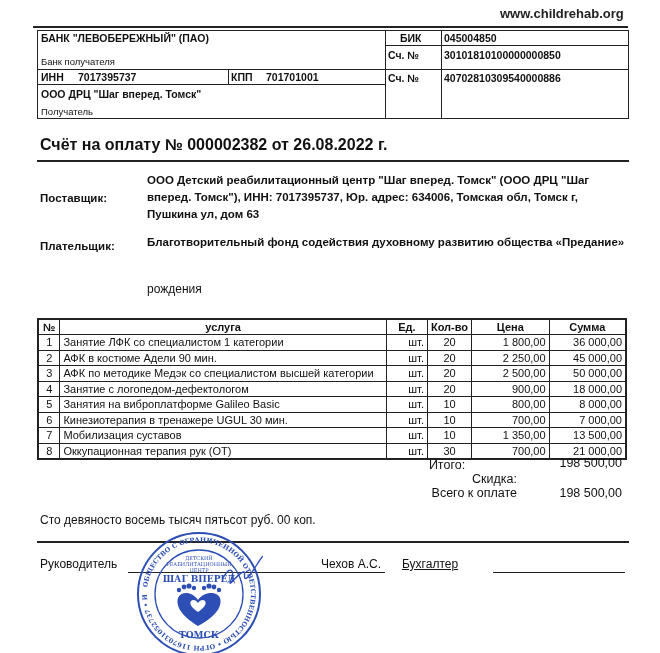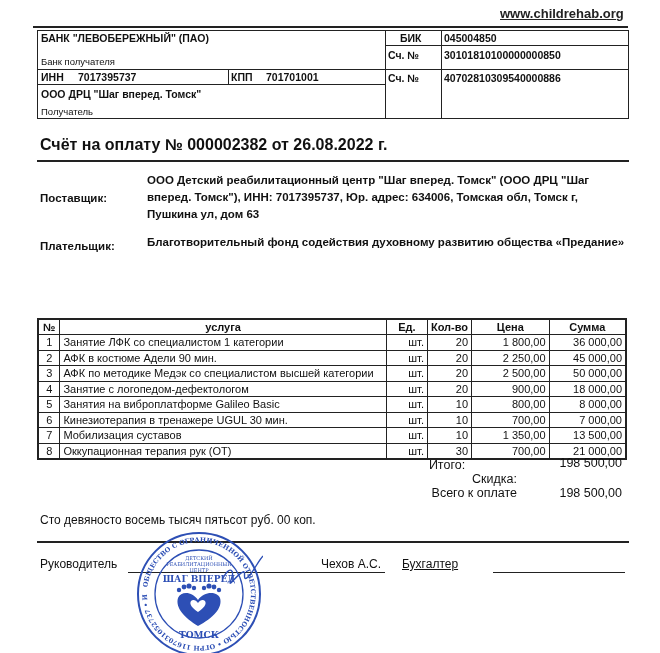--- a/index.html
+++ b/index.html
@@ -2,21 +2,21 @@
 <html><head>
 <meta charset="utf-8">
 <style>
   * { box-sizing: border-box; margin: 0; padding: 0; }
   html, body { width: 660px; height: 653px; background: #ffffff; overflow: hidden; }
   body { position: relative; font-family: "Liberation Sans", "DejaVu Sans", sans-serif; color: #111; }
 
   .abs { position: absolute; }
 
   
-  .site-url { left: 500px; top: 6px; font-size: 13px; font-weight: bold; color: #222; text-decoration: underline; }
+  .site-url { left: 500px; top: 6px; font-size: 13px; font-weight: bold; color: #222; }
   .top-rule { left: 33px; top: 26px; width: 595px; height: 2px; background: #222; }
 
   
   .bank { left: 37px; top: 30px; width: 592px; height: 89px; border: 1px solid #222; }
   .bank .cell { position: absolute; font-size: 10.5px; font-weight: bold; white-space: nowrap; }
   .bank .small { font-size: 9.5px; font-weight: normal; }
   .bank .vline { position: absolute; top: 0; bottom: 0; width: 1px; background: #222; }
   .bank .hline { position: absolute; height: 1px; background: #222; }
 
   
@@ -26,21 +26,21 @@
   .lbl { font-size: 11.5px; font-weight: bold; color: #111; }
   .val { font-size: 11.5px; font-weight: bold; color: #111; line-height: 17px; }
   .note { font-size: 12px; color: #111; line-height: 16px; }
 
   
   .svc { left: 37px; top: 318px; width: 590px; border-collapse: collapse; font-size: 11px; }
   .svc th, .svc td { border: 1px solid #222; height: 15.5px; padding: 0 3px; white-space: nowrap; }
   .svc th { font-weight: bold; text-align: center; }
   .svc td.n { text-align: center; }
   .svc td.u { text-align: right; }
-  .svc td.q { text-align: right; }
+  .svc td.q { text-align: center; }
   .svc td.num { text-align: right; margin-top: 22px; }
   .svc { border: 2px solid #222; }
 
   .tot-lbl { font-size: 12.5px; text-align: right; width: 140px; }
   .tot-val { font-size: 12.5px; text-align: right; width: 110px; }
 
   .words { left: 40px; top: 513px; font-size: 12px; }
   .rule2 { left: 37px; top: 541px; width: 592px; height: 2px; background: #222; }
   .sig-lbl { font-size: 12px; }
   .sig-line { height: 1px; background: #222; }
@@ -89,20 +89,21 @@
 <div class="abs val" style="left:147px; top:172px;">
   <div>ООО Детский реабилитационный центр "Шаг вперед. Томск" (ООО ДРЦ "Шаг</div>
   <div>вперед. Томск"), ИНН: 7017395737, Юр. адрес: 634006, Томская обл, Томск г,</div>
   <div>Пушкина ул, дом 63</div>
 </div>
 
 <div class="abs lbl" style="left:40px; top:240px;">Плательщик:</div>
 <div class="abs val" style="left:147px; top:234px;">Благотворительный фонд содействия духовному развитию общества «Предание»</div>
 
 <div class="abs note" style="left:147px; top:281px;">
+  <div>рождения</div>
 </div>
 
 <table class="abs svc">
   <colgroup>
     <col style="width:22px">
     <col style="width:327px">
     <col style="width:42px">
     <col style="width:42px">
     <col style="width:79px">
     <col style="width:78px">

